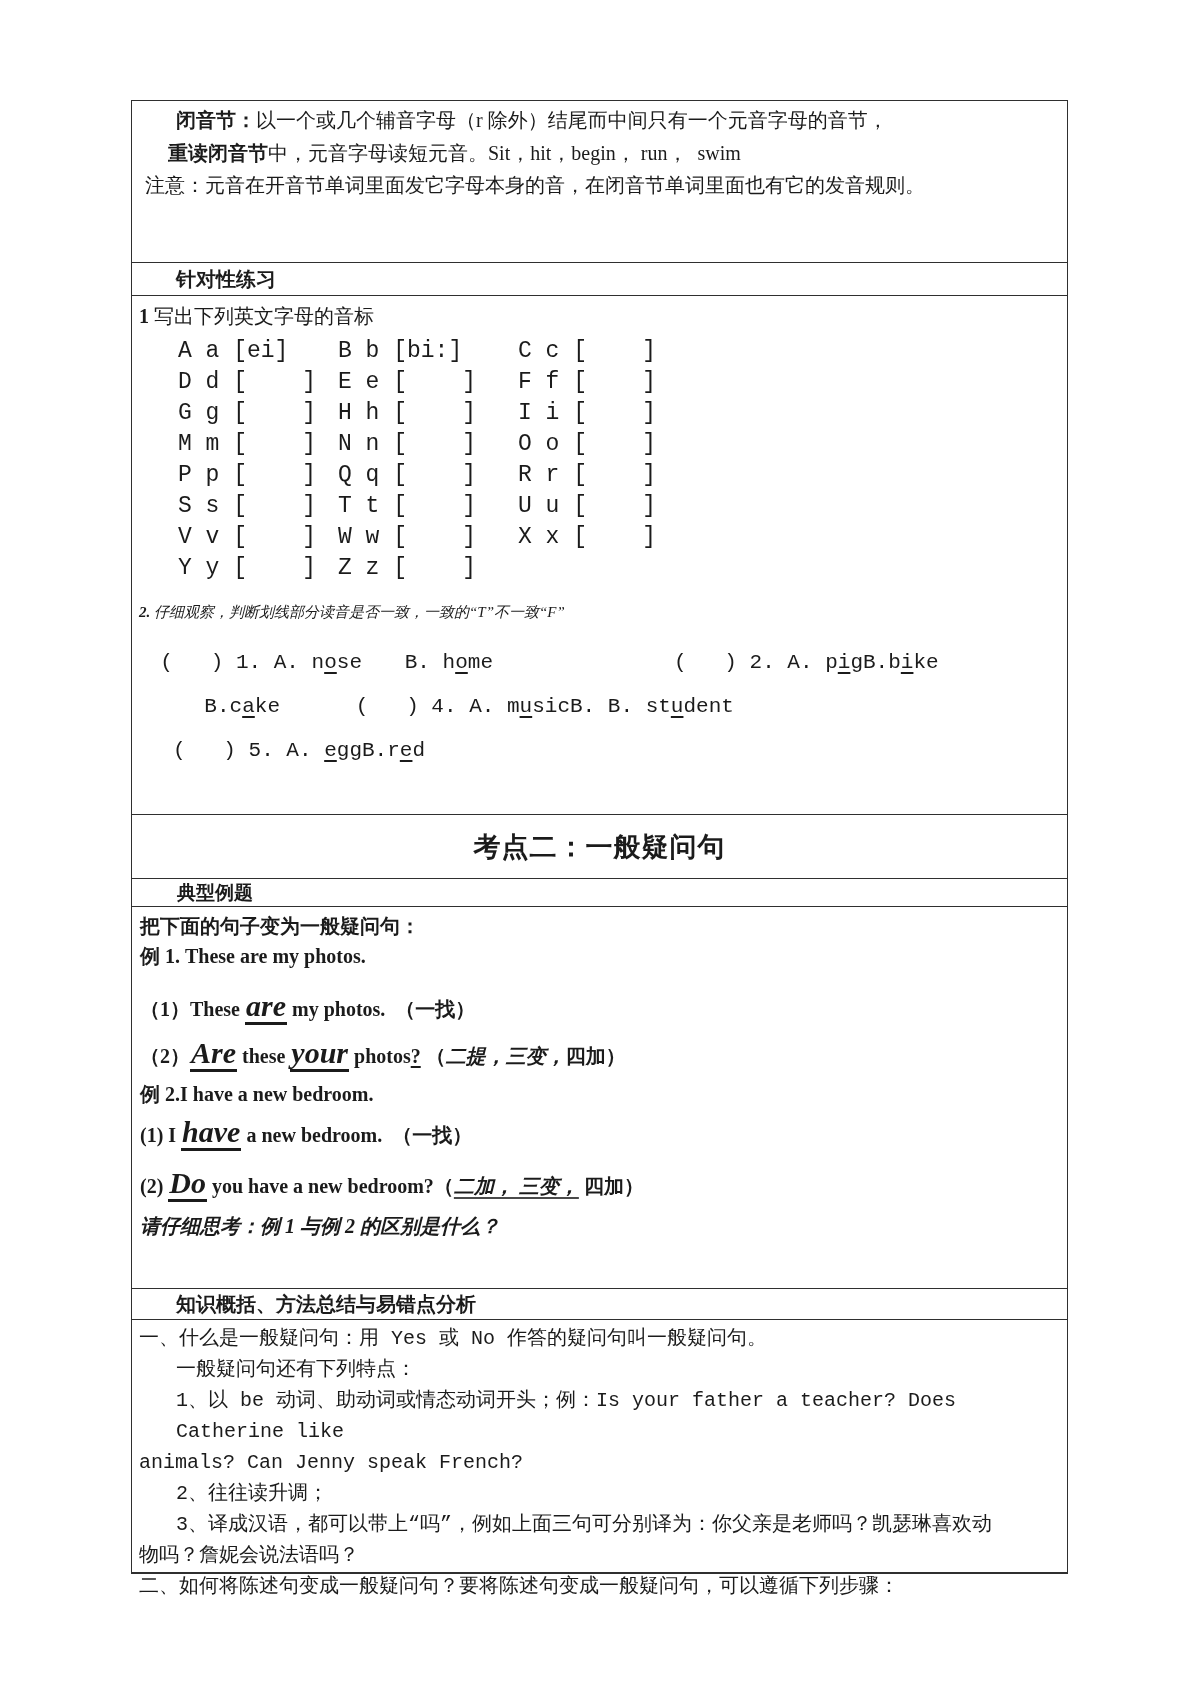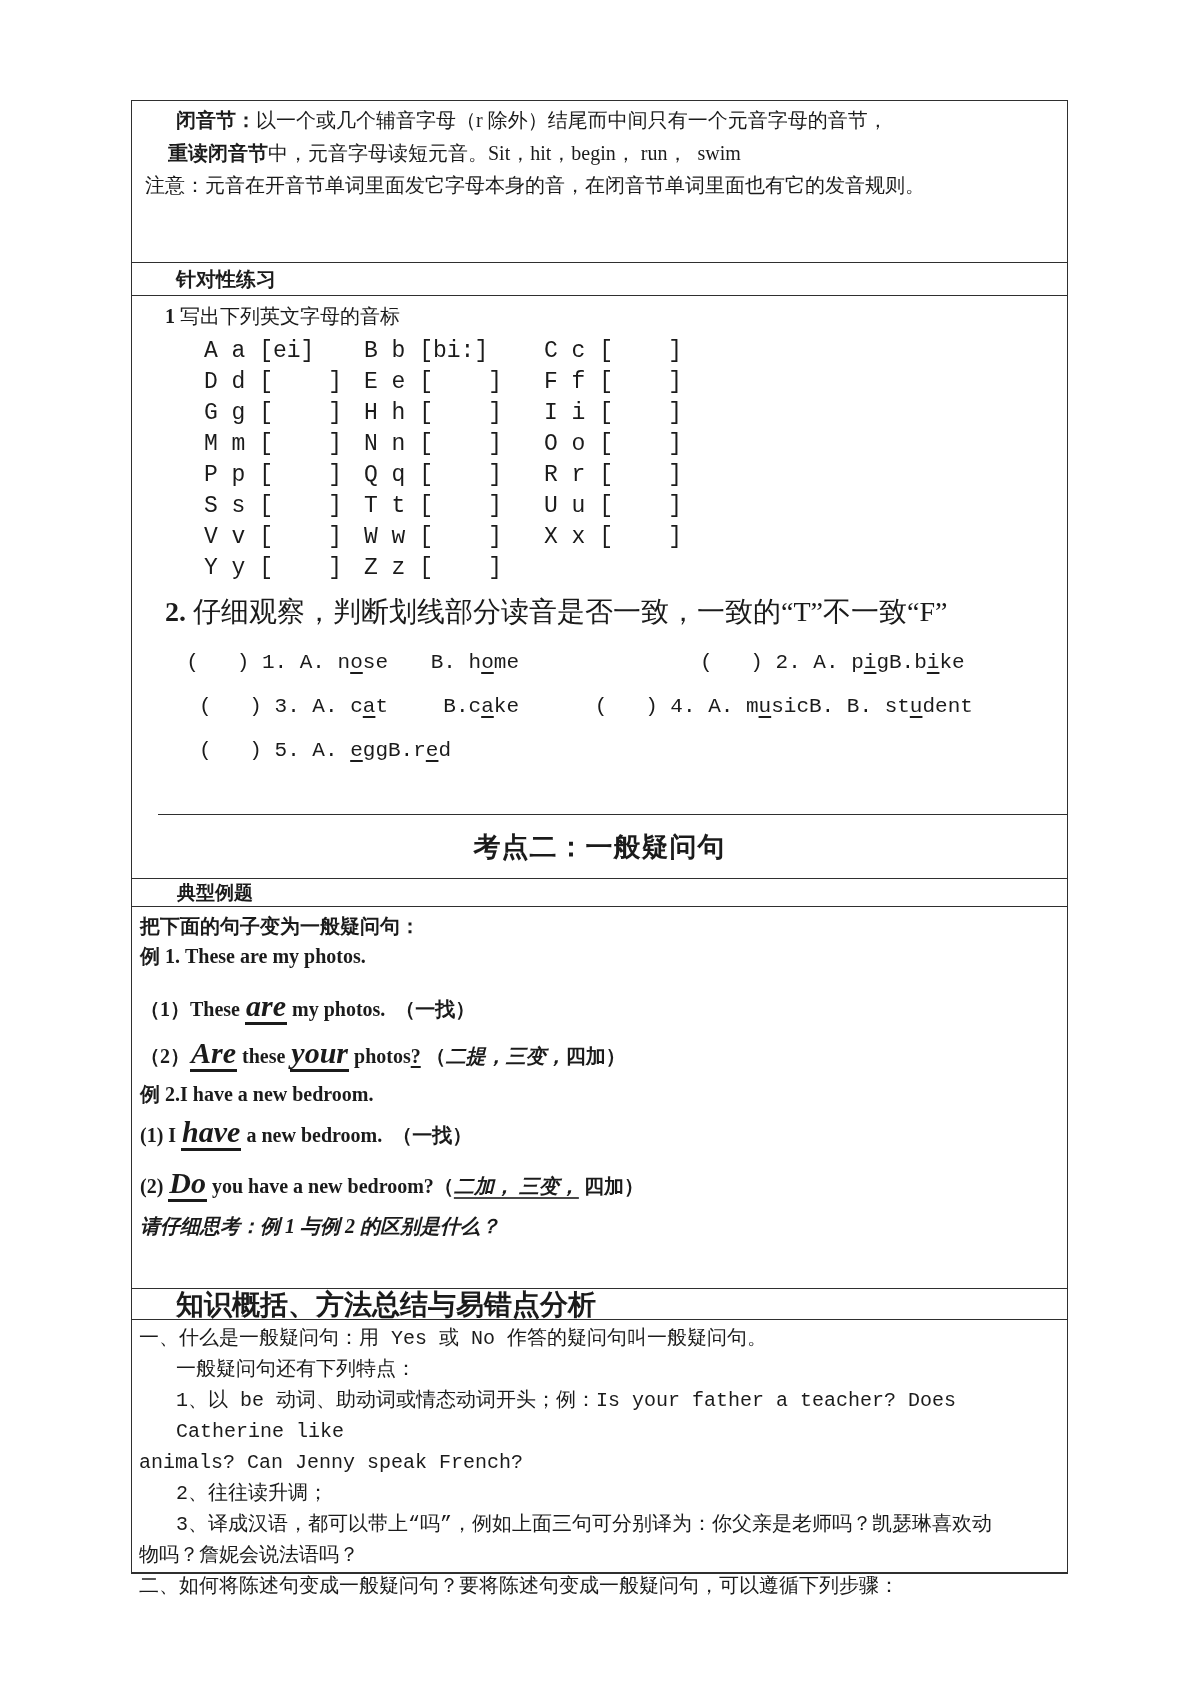--- a/index.html
+++ b/index.html
@@ -16,29 +16,29 @@
   .trow:last-child{border-bottom:none;}
   
   .r-intro{height:162px;font-size:20px;line-height:32.5px;padding-top:3px;}
   .r-intro .ln{white-space:pre-wrap;}
   .ind8{padding-left:8px;}
   .ind42{padding-left:44px;} .ind127{padding-left:128px;} .ind36{padding-left:36px;} .ind12{padding-left:13px;}
   .b{font-weight:bold;text-align:right;}
   
   .r-sechdr{height:33px;line-height:33px;font-size:20px;font-weight:bold;padding-left:44px;}
   .r-sechdr2{height:28px;line-height:28px;font-size:19px;font-weight:bold;padding-left:45px;}
-  .r-sechdr3{height:31px;line-height:31px;font-size:28px;font-weight:bold;padding-left:44px;}
+  .r-sechdr3{height:31px;line-height:31px;font-size:20px;font-weight:bold;padding-left:44px;}
   
-  .r-exer{height:519px;margin-left:26px;}
+  .r-exer{height:519px;}
   .ex-title{font-size:20px;line-height:30px;padding:5px 6px 0 7px;white-space:pre-wrap;}
   .lgrid{margin-top:5px;font-family:"Liberation Mono","DejaVu Sans Mono",monospace;font-size:23px;}
   .lrow{display:flex;padding-left:46px;line-height:31px;white-space:pre;}
   .lc{display:inline-block;}
   .lw1{width:160px;} .lw2{width:180px;}
-  .ex2-title{font-size:28px;line-height:30px;padding:13px 6px 0 7px;white-space:pre-wrap;}
+  .ex2-title{font-size:15px;line-height:30px;padding:13px 6px 0 7px;white-space:pre-wrap;font-style:italic;}
   .prows{margin-top:14px;font-family:"Liberation Mono","DejaVu Sans Mono",monospace;font-size:21px;}
   .prow{display:flex;padding-left:17px;line-height:44px;white-space:pre;text-align:right;}
   .pi{display:inline-block;}
   .pw1{width:213px;} .pw2{width:131px;} .pw3a{width:370px;} .pw3b{width:290px;}
   .ul{text-decoration:underline;text-underline-offset:4px;text-decoration-thickness:1.5px;}
   
   .r-topic{height:64px;line-height:64px;text-align:center;font-size:27px;font-weight:bold;letter-spacing:1px;}
   
   .r-exmp{height:382px;font-size:20px;}
   .r-exmp .xln{white-space:pre-wrap;line-height:30px;padding-left:8px;}
@@ -91,21 +91,20 @@
     <div class="ex2-title"><span class="b">2.</span><span> 仔细观察，判断划线部分读音是否一致，一致的“T”不一致“F”</span></div>
 
     <div class="prows">
       <div class="prow">
         <span class="pi pw1"><span>(   ) 1. A. </span><span>n</span><span class="ul">o</span><span>se</span></span>
         <span class="pi pw2"><span>B. </span><span>h</span><span class="ul">o</span><span>me</span></span>
         <span class="pi pw3a"><span>(   ) 2. A. </span><span>p</span><span class="ul">i</span><span>g</span></span>
         <span class="pi"><span>B.</span><span>b</span><span class="ul">i</span><span>ke</span></span>
       </div>
       <div class="prow">
-        <span class="pi pw1"><span>(   ) 3. A. </span><span>c</span><span class="ul">a</span><span>t</span></span>
         <span class="pi pw2"><span>B.</span><span>c</span><span class="ul">a</span><span>ke</span></span>
         <span class="pi pw3b"><span>(   ) 4. A. </span><span>m</span><span class="ul">u</span><span>sic</span></span>
         <span class="pi"><span>B. B. </span><span>st</span><span class="ul">u</span><span>dent</span></span>
       </div>
       <div class="prow">
         <span class="pi pw1"><span>(   ) 5. A. </span><span></span><span class="ul">e</span><span>gg</span></span>
         <span class="pi"><span>B.</span><span>r</span><span class="ul">e</span><span>d</span></span>
       </div>
     </div>
   </div>

